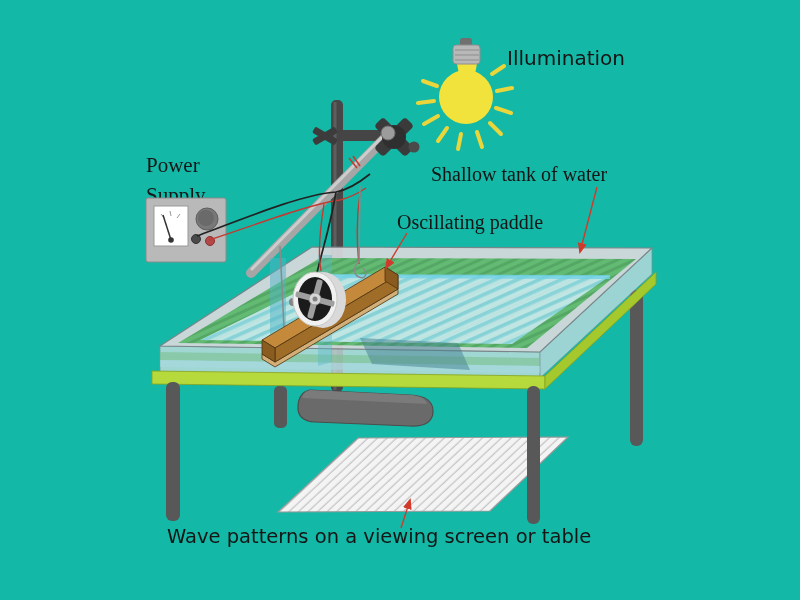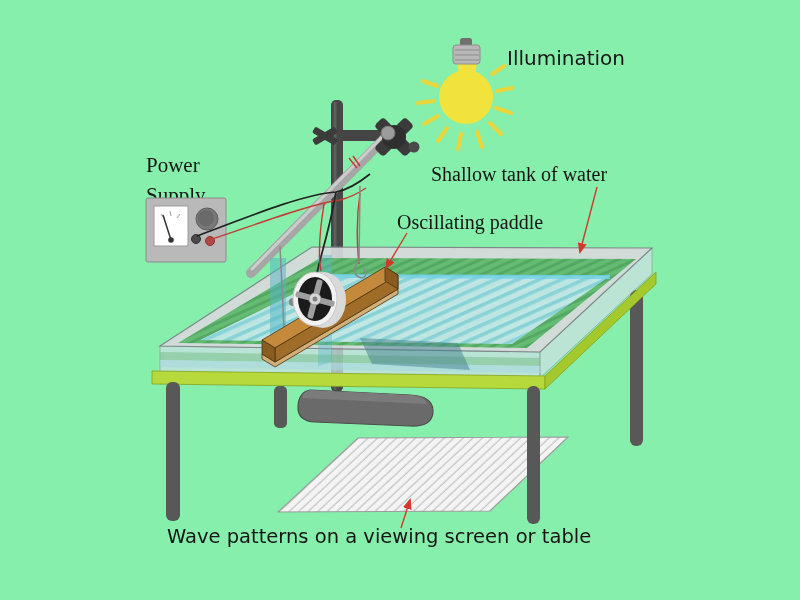--- a/index.html
+++ b/index.html
@@ -1,16 +1,16 @@
 <!DOCTYPE html>
 <html style="--bulb-yellow: #f2e33c; --arrow-red: #d03a2c; --table-lime: #b6d93c; --table-lime-dark: #a5c92c; --water-blue: #cfeef7; --wave-stripe: #8fd8ea; --beach-green: #58b868; --beach-stripe: #47a257; --glass-gray: #d7dadc; --metal-dark: #4a4a4a; --metal-light: #a6a6a6; --paddle-top: #c5893c; --paddle-front: #a06d28; --wire-red: #c23b32; --wire-black: #222222; --screen-fill: #f4f4f4; --leg-gray: #585858;"><head>
 <meta charset="utf-8">
 <style>
   html,body{margin:0;padding:0;background:#ffffff;}
-  .stage{position:relative;width:800px;height:600px;background:#86efac;overflow:hidden;}
+  .stage{position:relative;width:800px;height:600px;background:#14b8a6;overflow:hidden;}
   svg{display:block;}
   .t-serif{font-family:"Liberation Serif",serif;font-size:20px;fill:#151515;}
   .t-serif-lg{font-family:"Liberation Serif",serif;font-size:21px;fill:#151515;}
   .t-sans{font-family:"DejaVu Sans","Liberation Sans",sans-serif;font-size:20px;fill:#151515;}
   .t-sans-sm{font-family:"DejaVu Sans","Liberation Sans",sans-serif;font-size:19.5px;fill:#151515;}
   .arrow{stroke:var(--arrow-red,#d03a2c);stroke-width:1.4;fill:none;}
   .wireB{stroke:var(--wire-black,#222);stroke-width:1.7;fill:none;}
   .wireR{stroke:var(--wire-red,#c23b32);stroke-width:1.4;fill:none;}
   .susp{stroke:#8a8a8a;stroke-width:1.5;fill:none;}
 </style>

